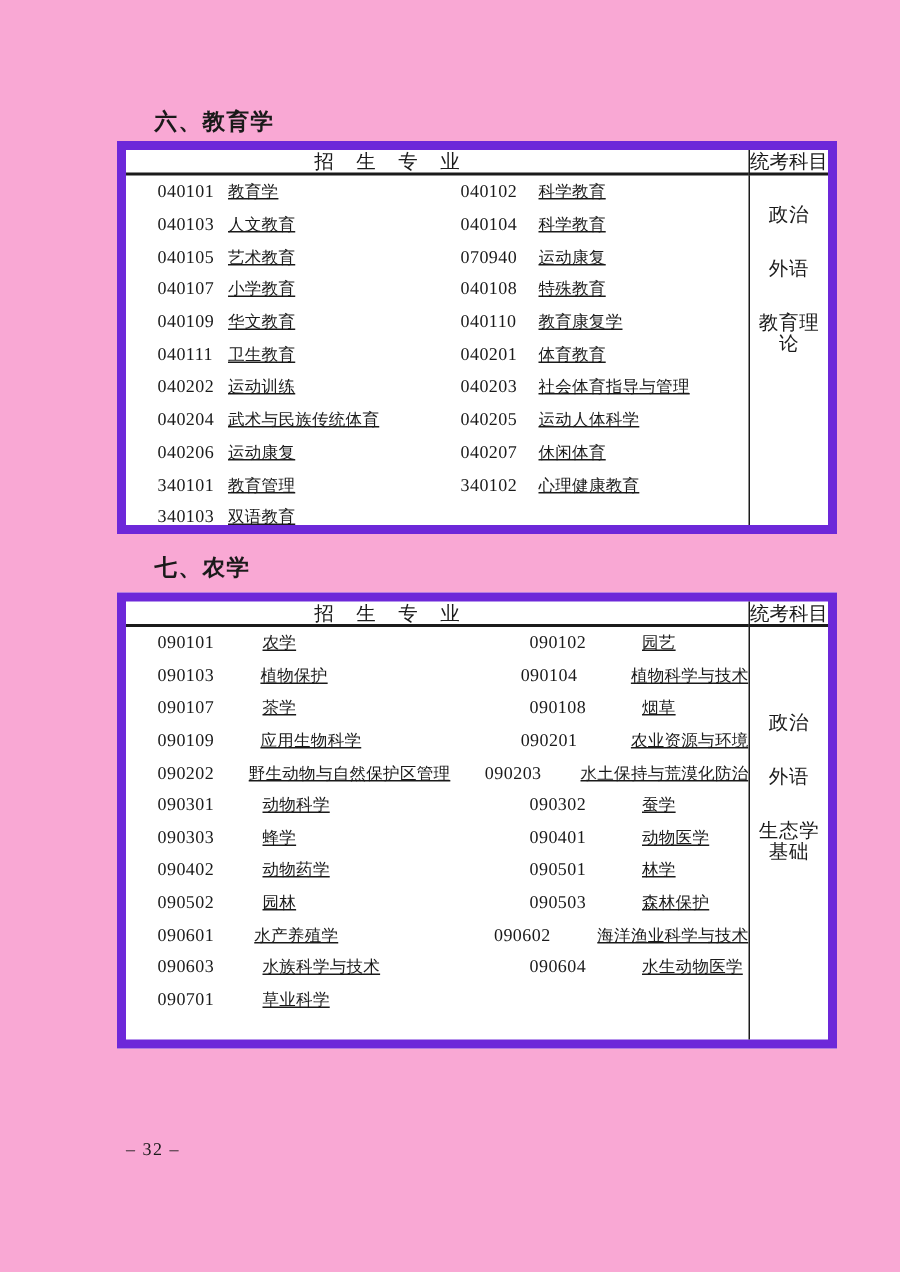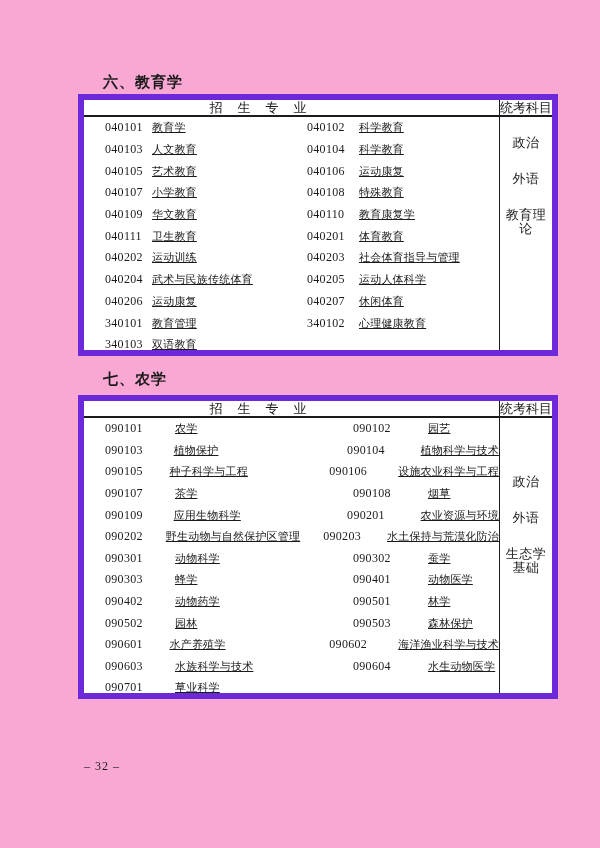--- a/index.html
+++ b/index.html
@@ -83,21 +83,21 @@
         </div>
         <div class="trow">
           <span class="cell c-code c-code1">040103</span>
           <span class="cell c-name c-name1">人文教育</span>
           <span class="cell c-code c-code2">040104</span>
           <span class="cell c-name c-name2">科学教育</span>
         </div>
         <div class="trow">
           <span class="cell c-code c-code1">040105</span>
           <span class="cell c-name c-name1">艺术教育</span>
-          <span class="cell c-code c-code2">040106</span>
+          <span class="cell c-code c-code2">070940</span>
           <span class="cell c-name c-name2">运动康复</span>
         </div>
         <div class="trow">
           <span class="cell c-code c-code1">040107</span>
           <span class="cell c-name c-name1">小学教育</span>
           <span class="cell c-code c-code2">040108</span>
           <span class="cell c-name c-name2">特殊教育</span>
         </div>
         <div class="trow">
           <span class="cell c-code c-code1">040109</span>
@@ -161,26 +161,20 @@
           <span class="cell c-code c-code2">090102</span>
           <span class="cell c-name c-name2">园艺</span>
         </div>
         <div class="trow">
           <span class="cell c-code c-code1">090103</span>
           <span class="cell c-name c-name1">植物保护</span>
           <span class="cell c-code c-code2">090104</span>
           <span class="cell c-name c-name2">植物科学与技术</span>
         </div>
         <div class="trow">
-          <span class="cell c-code c-code1">090105</span>
-          <span class="cell c-name c-name1">种子科学与工程</span>
-          <span class="cell c-code c-code2">090106</span>
-          <span class="cell c-name c-name2">设施农业科学与工程</span>
-        </div>
-        <div class="trow">
           <span class="cell c-code c-code1">090107</span>
           <span class="cell c-name c-name1">茶学</span>
           <span class="cell c-code c-code2">090108</span>
           <span class="cell c-name c-name2">烟草</span>
         </div>
         <div class="trow">
           <span class="cell c-code c-code1">090109</span>
           <span class="cell c-name c-name1">应用生物科学</span>
           <span class="cell c-code c-code2">090201</span>
           <span class="cell c-name c-name2">农业资源与环境</span>

